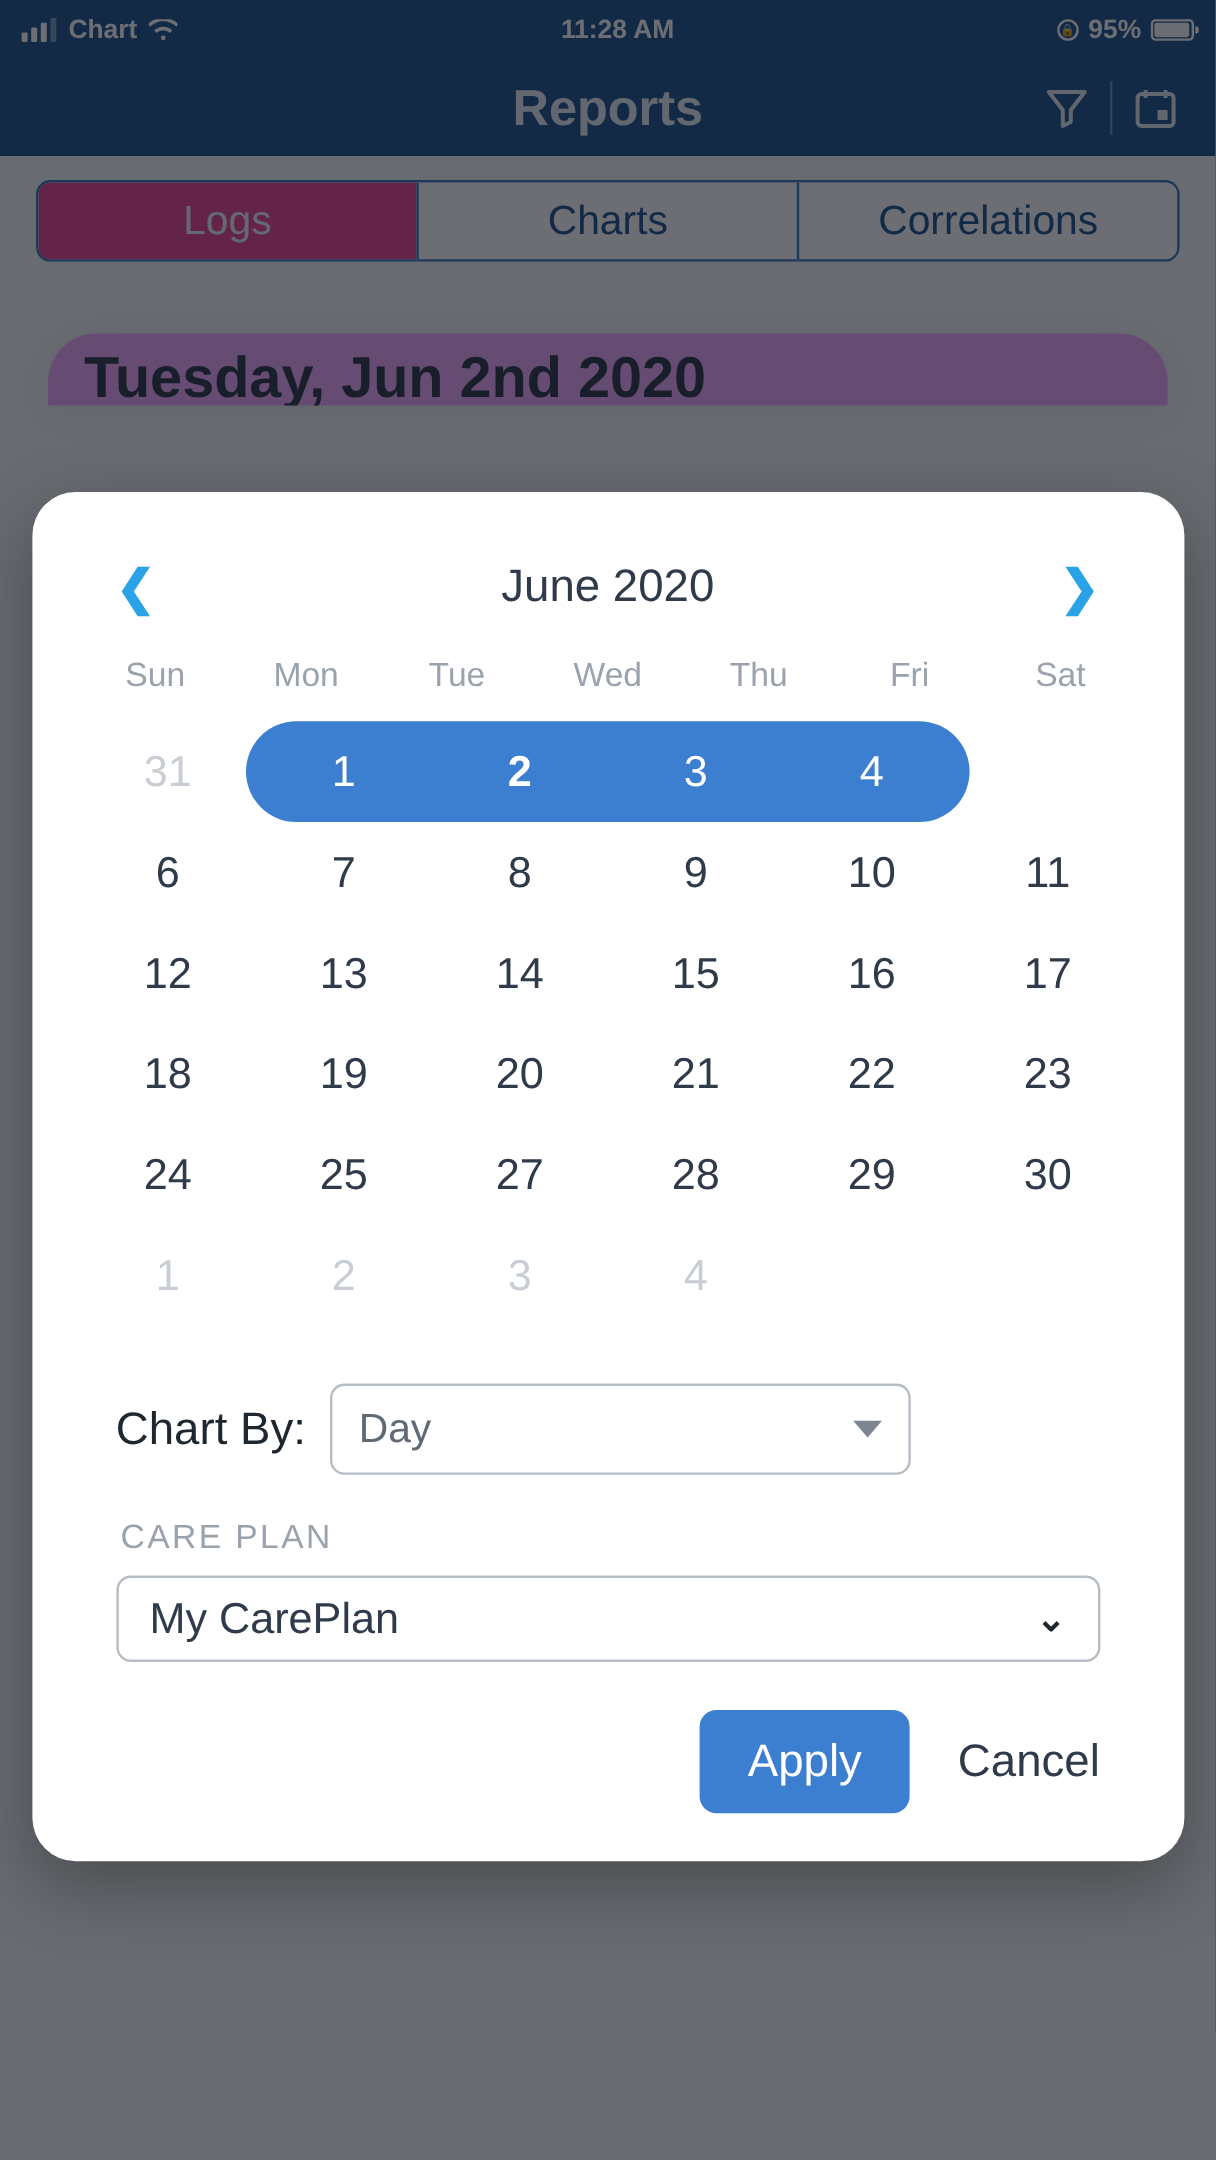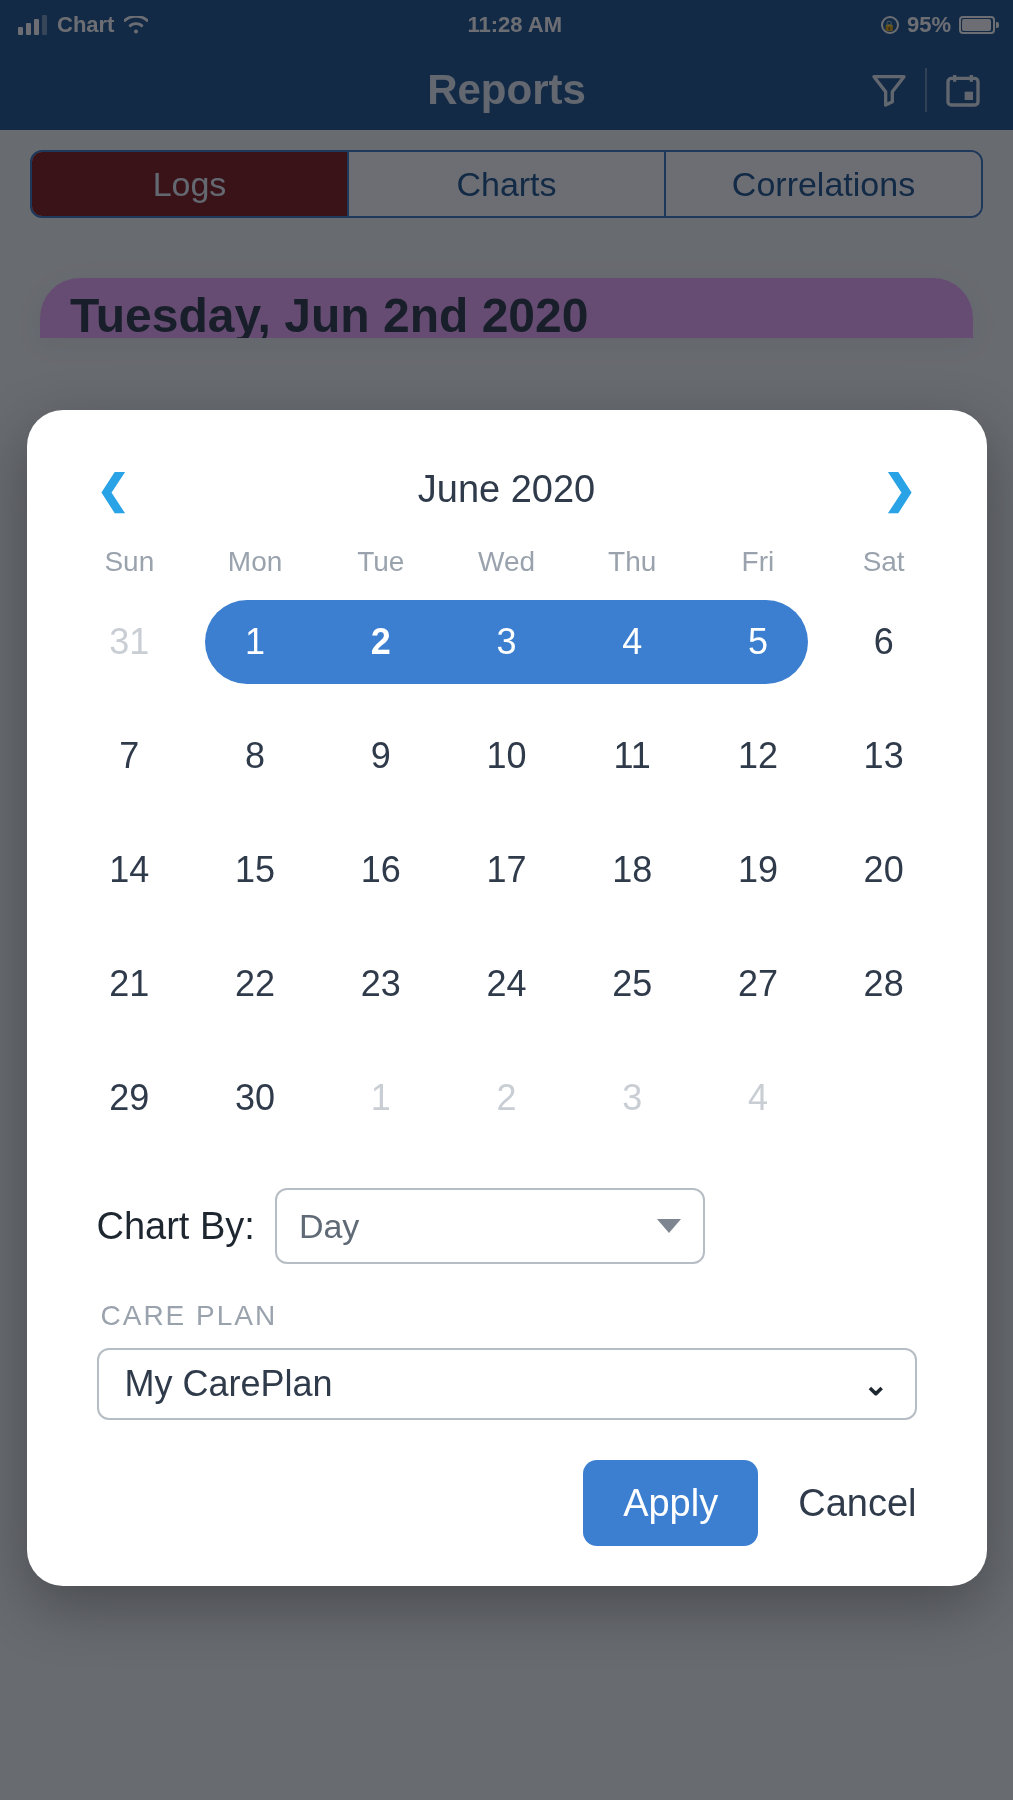--- a/index.html
+++ b/index.html
@@ -28,48 +28,48 @@
   .app-header { height: 80px; background: #20568f; display:flex; align-items:center; justify-content:center; position:relative; }
   .app-title{color:#e9eef5;font-size:42px;font-weight:600}
   .header-actions{position:absolute;right:20px;top:0;bottom:0;display:flex;align-items:center;gap:0}
   .header-icon{width:60px;height:60px;display:flex;align-items:center;justify-content:center}
   .header-divider{width:2px;height:44px;background:rgba(255,255,255,.35);margin:0 6px}
   
   
   .tabs-wrap{padding:20px 30px 0}
   .seg{display:flex;border:2px solid #3a78c2;border-radius:12px;overflow:hidden;height:68px}
   .seg-item{flex:1;display:flex;align-items:center;justify-content:center;font-size:34px;color:#20568f;background:#fff}
-  .seg-item.active{background:#7f1d1d;color:#e9f1fb}
+  .seg-item.active{background:#ec4899;color:#e9f1fb}
   .seg-item+ .seg-item{border-left:2px solid #3a78c2}
   
   .card-hint{margin:60px 40px 0;height:60px;border-radius:40px 40px 0 0;background:#f0abfc;box-shadow:0 6px 30px rgba(0,0,0,.06);padding:10px 30px 0;overflow:hidden}
   .hint-text{font-size:48px;font-weight:700;color:#2f3a4a;filter:blur(.3px)}
   
   
   .overlay{position:absolute;inset:0;background:rgba(10,14,22,.6);display:flex;align-items:flex-start;justify-content:center}
   .modal{margin-top:410px;width:960px;background:#fff;border-radius:36px;padding:40px 30px 40px;box-shadow:0 20px 60px rgba(0,0,0,.3)}
   
   .cal-head{display:flex;align-items:center;justify-content:space-between;padding:10px 30px 20px}
   .cal-nav{color:#2aa3e6;font-size:40px;font-weight:700;padding:6px 10px;cursor:pointer;user-select:none}
   .cal-title{font-size:38px;color:#2f3a4a}
   
   .dow{display:grid;grid-template-columns:repeat(7,1fr);padding:8px 10px 4px}
   .dow span{text-align:center;font-size:28px;color:#9aa3ad}
   
-  .cal-grid{display:grid;grid-template-columns:repeat(7,1fr);row-gap:30px;padding:18px 10px 10px;position:relative}
+  .cal-grid{display:grid;grid-template-columns:repeat(6,1fr);padding:18px 10px 10px;position:relative}
   .day{height:84px;display:flex;align-items:center;justify-content:center;font-size:36px;color:#2f3a4a;border-radius:50%;cursor:pointer;position:relative;z-index:2}
   .day.out{color:#c9ced4}
   .day.sel{color:#fff}
   .day.sel.bold{font-weight:700}
   .range-pill{position:absolute;top:18px;height:84px;background:#3c7fd0;border-radius:60px;z-index:1}
   
   .section{padding:28px 40px 0}
   .chartby-row{display:flex;align-items:center;gap:20px;padding-top:10px}
   .label-big{font-size:38px;color:#1e2630}
-  .select-box{flex:0 0 auto;width:430px;height:76px;border:2px solid #b7bdc5;border-radius:12px;display:flex;align-items:center;justify-content:space-between;padding:0 22px;font-size:34px;color:#5f6a76}
+  .select-box{flex:0 0 auto;width:484px;height:76px;border:2px solid #b7bdc5;border-radius:12px;display:flex;align-items:center;justify-content:space-between;padding:0 22px;font-size:34px;color:#5f6a76}
   .tri{width:0;height:0;border-left:12px solid transparent;border-right:12px solid transparent;border-top:14px solid #7d8690}
   
   .care-label{font-size:28px;letter-spacing:2px;color:#9aa3ad;margin:36px 0 16px 4px}
   .select-wide{height:72px;border:2px solid #b7bdc5;border-radius:12px;display:flex;align-items:center;justify-content:space-between;padding:0 26px;font-size:36px;color:#2f3a4a}
   .chev{font-size:30px;font-weight:700;color:#1e2630}
   
   .actions{display:flex;align-items:center;justify-content:flex-end;margin-top:40px}
   .btn{height:86px;border-radius:14px;display:flex;align-items:center;justify-content:center;font-size:38px;padding:0 40px;min-width:160px;cursor:pointer}
   .btn.primary{background:#3c7fd0;color:#fff}
   .btn.ghost{color:#2f3a4a}

